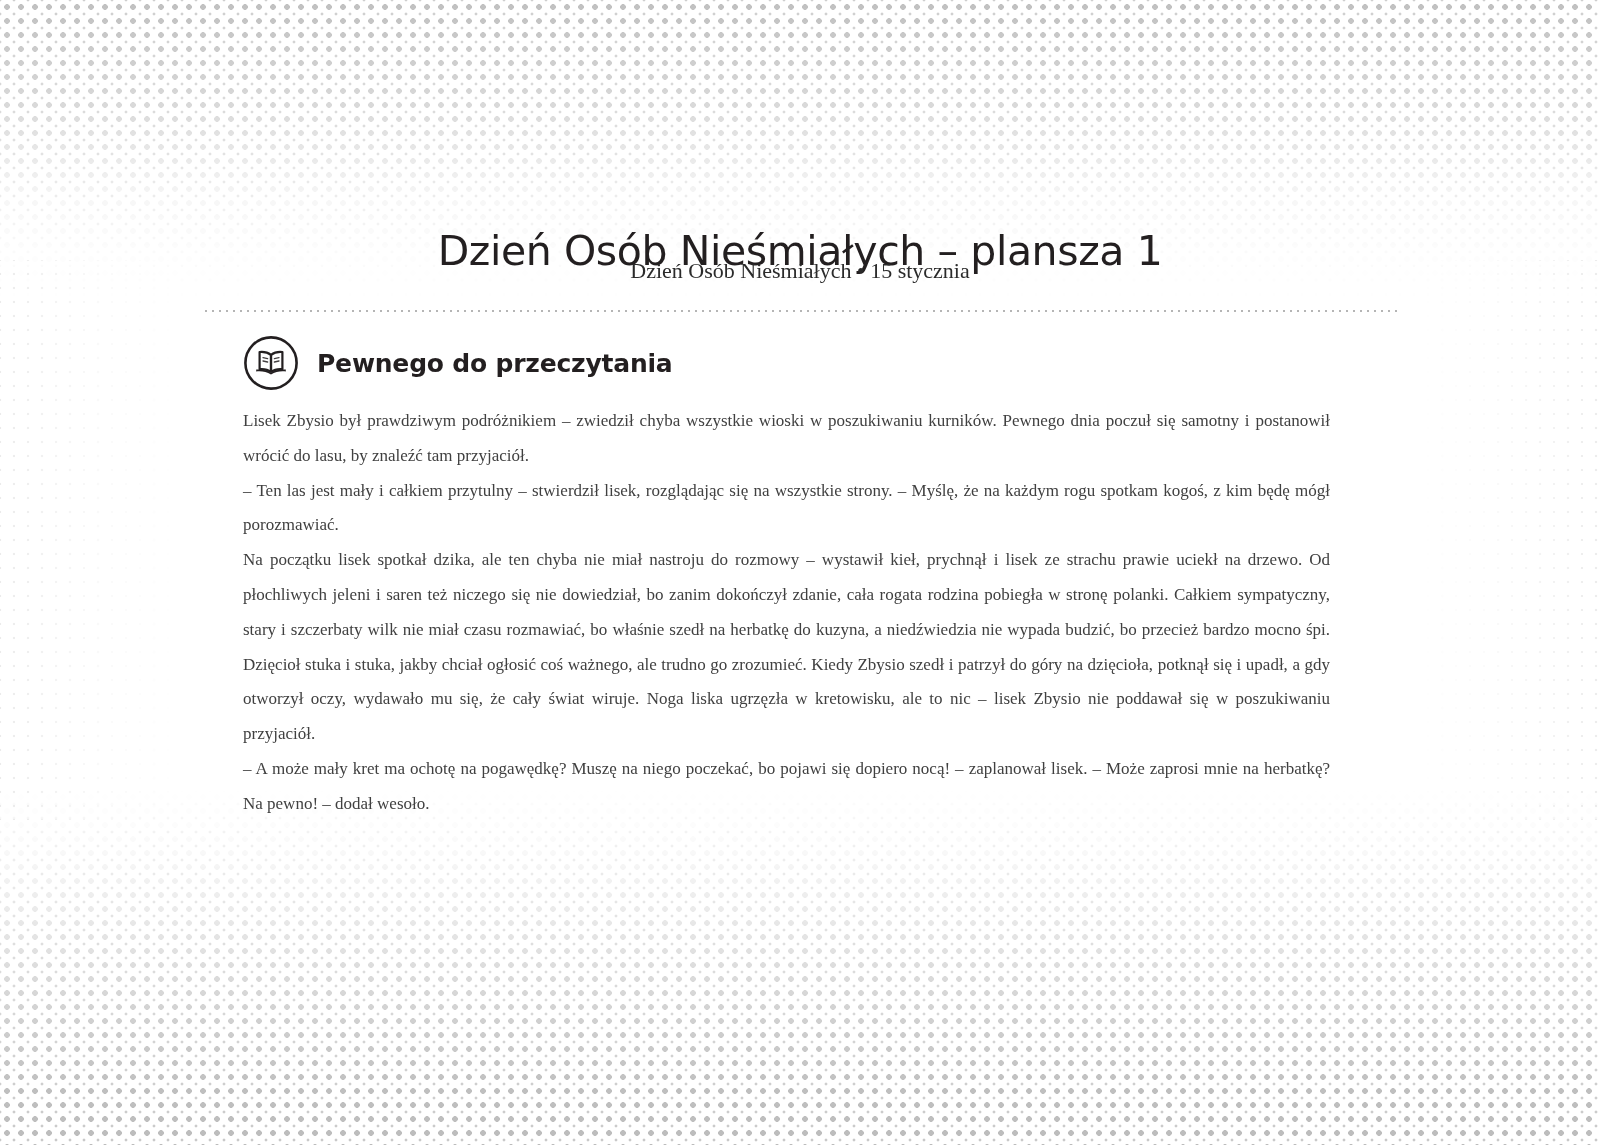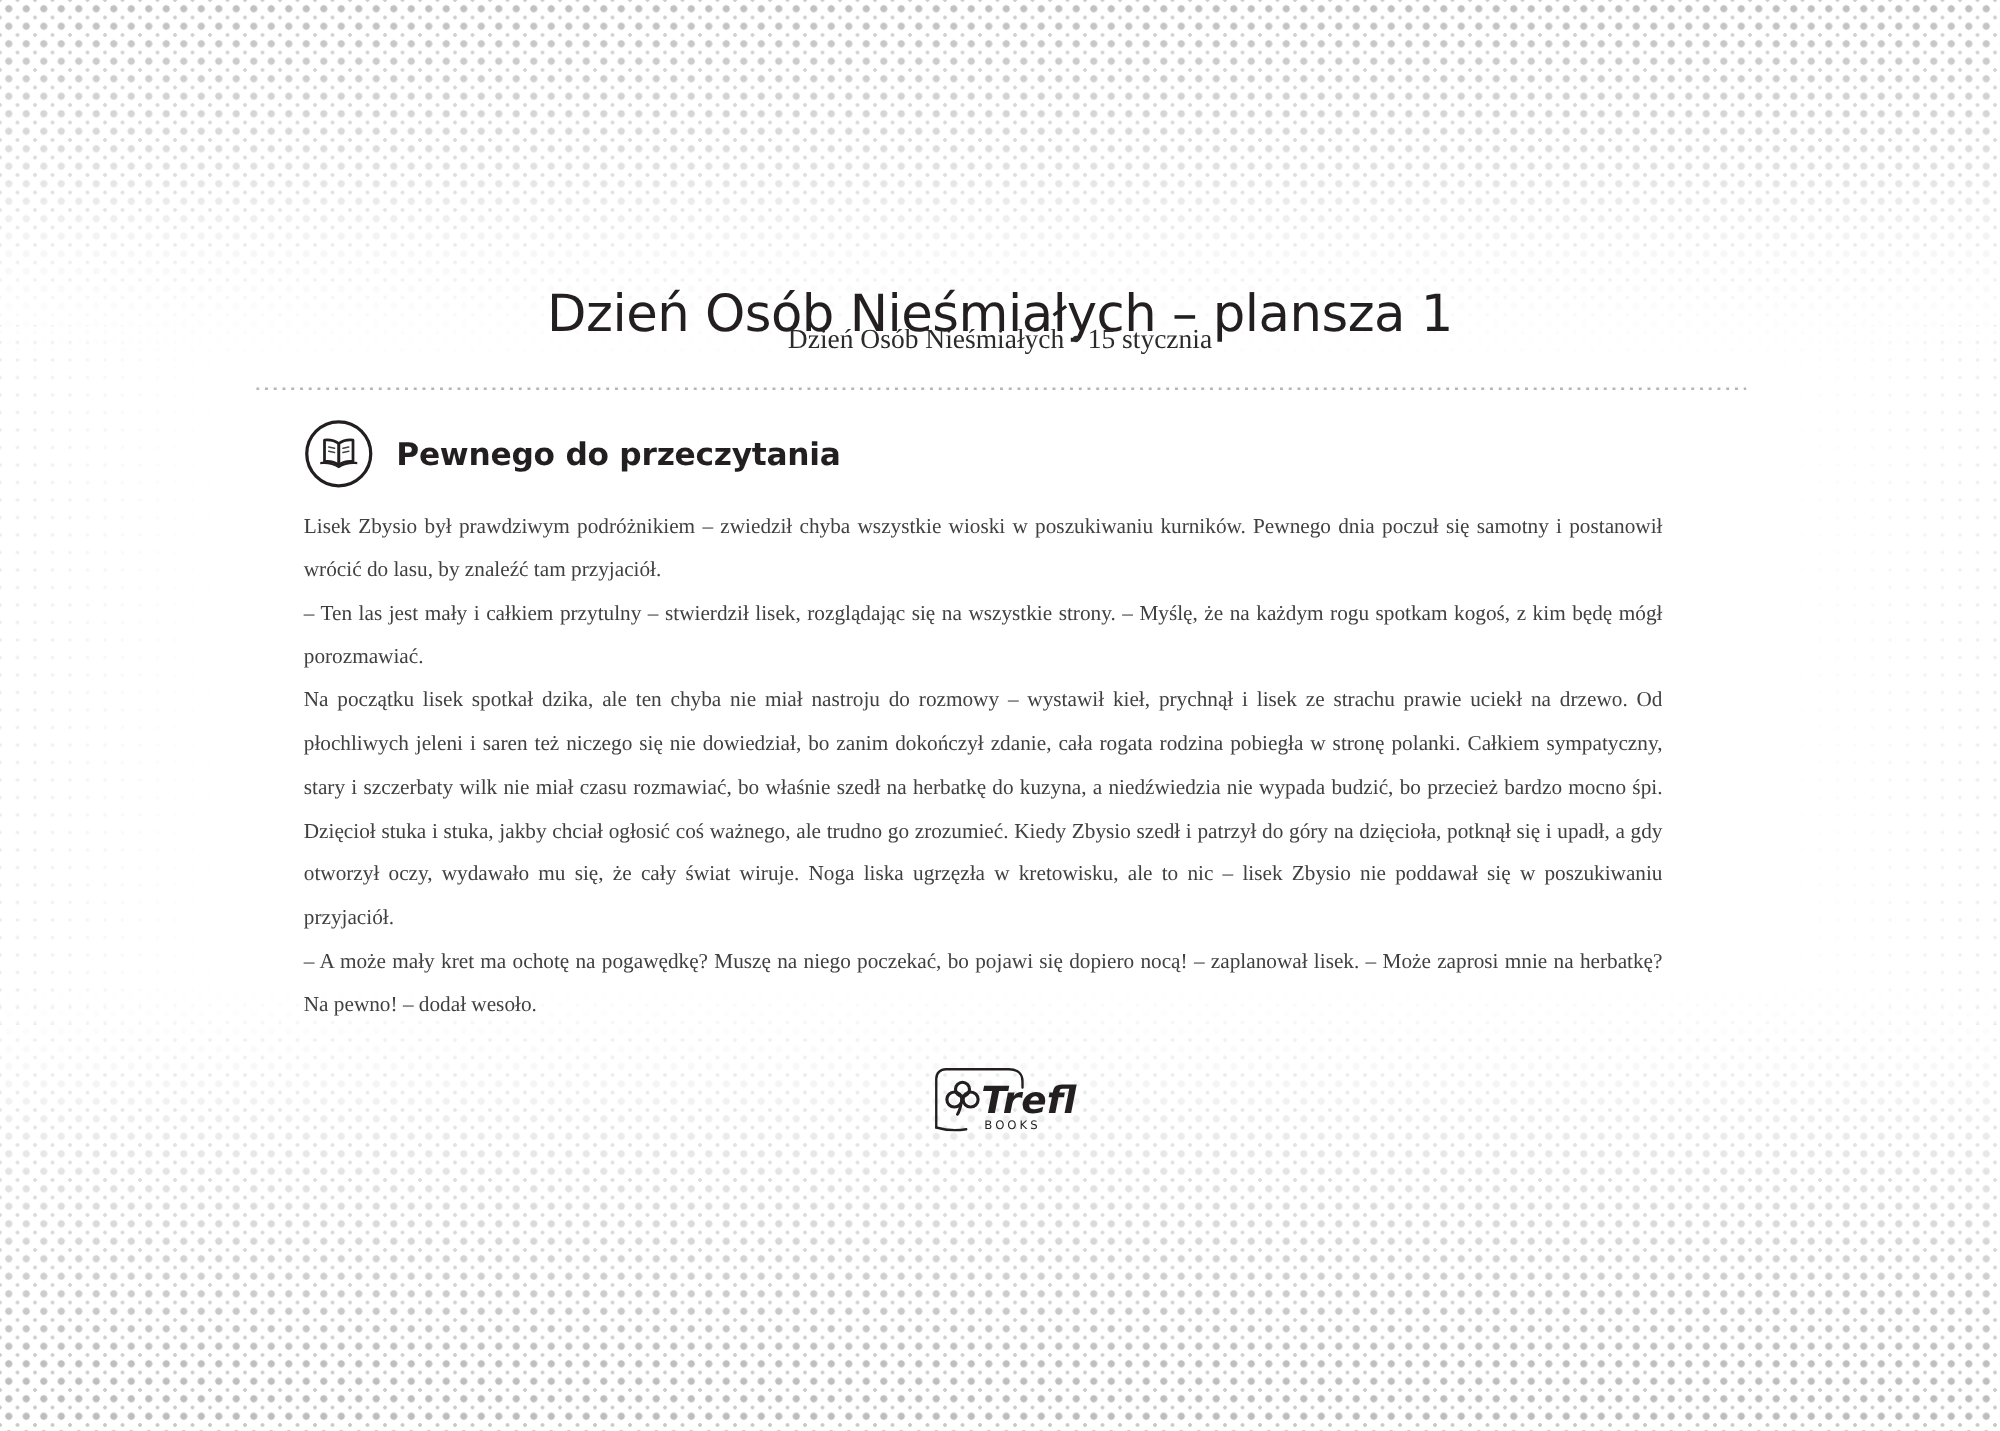--- a/index.html
+++ b/index.html
@@ -211,29 +211,15 @@
         </svg>
       </span>
       <span id="section-title">Pewnego do przeczytania</span>
     </div>
 
     <div id="body-text">Lisek Zbysio był prawdziwym podróżnikiem – zwiedził chyba wszystkie wioski w poszukiwaniu kurników. Pewnego dnia poczuł się samotny i postanowił wrócić do lasu, by znaleźć tam przyjaciół.
 – Ten las jest mały i całkiem przytulny – stwierdził lisek, rozglądając się na wszystkie strony. – Myślę, że na każdym rogu spotkam kogoś, z kim będę mógł porozmawiać.
 Na początku lisek spotkał dzika, ale ten chyba nie miał nastroju do rozmowy – wystawił kieł, prychnął i lisek ze strachu prawie uciekł na drzewo. Od płochliwych jeleni i saren też niczego się nie dowiedział, bo zanim dokończył zdanie, cała rogata rodzina pobiegła w stronę polanki. Całkiem sympatyczny, stary i szczerbaty wilk nie miał czasu rozmawiać, bo właśnie szedł na herbatkę do kuzyna, a niedźwiedzia nie wypada budzić, bo przecież bardzo mocno śpi. Dzięcioł stuka i stuka, jakby chciał ogłosić coś ważnego, ale trudno go zrozumieć. Kiedy Zbysio szedł i patrzył do góry na dzięcioła, potknął się i upadł, a gdy otworzył oczy, wydawało mu się, że cały świat wiruje. Noga liska ugrzęzła w kretowisku, ale to nic – lisek Zbysio nie poddawał się w poszukiwaniu przyjaciół.
 – A może mały kret ma ochotę na pogawędkę? Muszę na niego poczekać, bo pojawi się dopiero nocą! – zaplanował lisek. – Może zaprosi mnie na herbatkę? Na pewno! – dodał wesoło.</div>
 
-    <div id="logo">
-      <svg viewBox="0 0 130 72" width="130" height="72" aria-hidden="true">
-        <path d="M14 56 L14 17 C14 12.6 17.2 9.4 21.8 9.4 L72 9.4 C79 9.4 83 13 83 19.4 L83 24" fill="none" stroke="#231f20" stroke-width="1.9" stroke-linecap="round"></path>
-        <path d="M14 56 C22 58.4 30 58.6 38 57.4" fill="none" stroke="#231f20" stroke-width="1.9" stroke-linecap="round"></path>
-        <g>
-          <circle cx="28.5" cy="33.6" r="6.0" fill="none" stroke="#231f20" stroke-width="2.5"></circle>
-          <circle cx="41.5" cy="33.6" r="6.0" fill="none" stroke="#231f20" stroke-width="2.5"></circle>
-          <circle cx="35.0" cy="25.4" r="5.6" fill="none" stroke="#231f20" stroke-width="2.5"></circle>
-          <path d="M35 31 C34 37 33.4 42 31 45.4" fill="none" stroke="#231f20" stroke-width="2.4" stroke-linecap="round"></path>
-        </g>
-        <text x="50" y="44" font-family="DejaVu Sans, sans-serif" font-size="30" font-weight="700" font-style="italic" fill="#231f20">Trefl</text>
-        <text x="75" y="57" font-family="DejaVu Sans, sans-serif" font-size="9.4" letter-spacing="2.4" fill="#231f20" text-anchor="middle">BOOKS</text>
-      </svg>
-    </div>
 
   </div>
 </div>
 
 </body></html>

